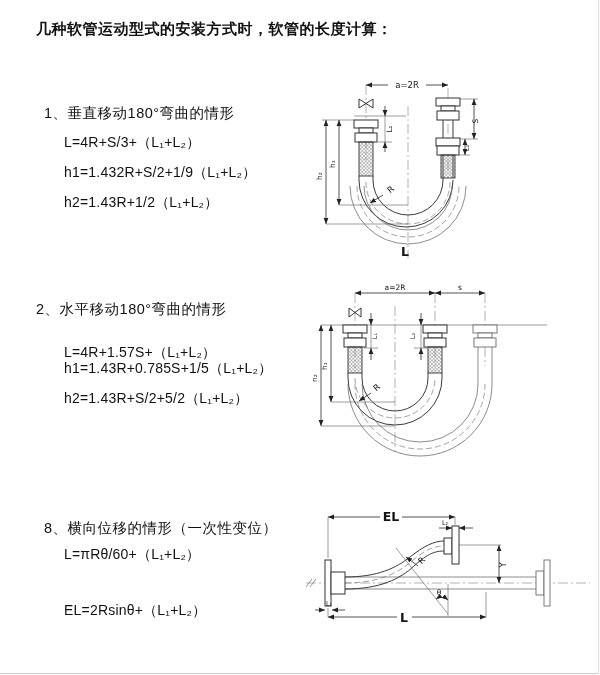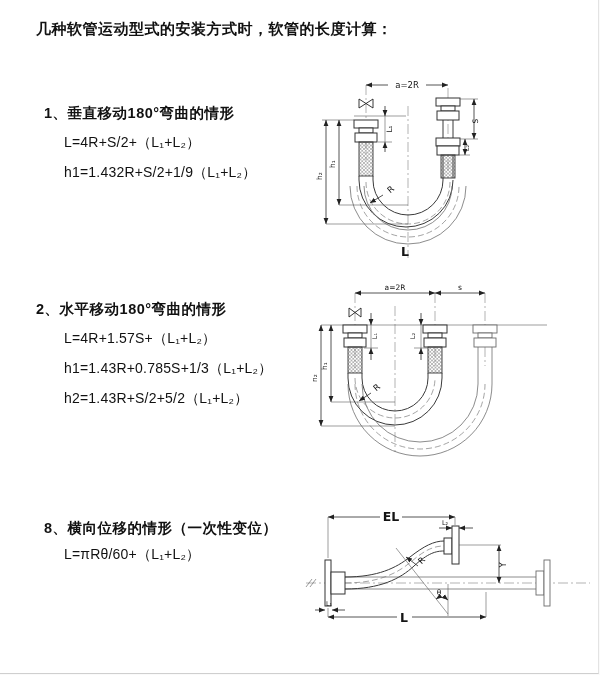--- a/index.html
+++ b/index.html
@@ -1,19 +1,19 @@
 <!DOCTYPE html>
 <html><head>
 <meta charset="utf-8">
 <style>
   html,body{margin:0;padding:0}
   body{width:600px;height:675px;background:#fafafa;font-family:"Liberation Sans","DejaVu Sans",sans-serif;color:#111}
   .page{position:absolute;left:0;top:0;width:598px;height:673px;background:#ffffff;border-right:1px solid #e3e3e3;border-bottom:1px solid #cfcfcf;overflow:hidden}
   .title{position:absolute;left:36px;top:20px;font-size:15px;font-weight:700;letter-spacing:.5px}
-  .heading{position:absolute;font-size:14.5px;font-weight:700;letter-spacing:.5px}
+  .heading{position:absolute;font-size:14.5px;font-weight:400;letter-spacing:.5px}
   .formula{position:absolute;font-size:14px;letter-spacing:.2px;font-weight:500}
   .diag{position:absolute}
   svg text{fill:#141414;font-family:"DejaVu Sans","Liberation Sans",sans-serif}
   .dl{font-size:7.5px}
   .dls{font-size:6.5px}
   .dlm{font-size:8.5px}
   .dlb{font-size:12.5px;font-weight:600}
   .cl{stroke:#949494;stroke-width:.7;stroke-dasharray:10 3 2 3;fill:none}
   .dim{stroke:#2a2a2a;stroke-width:.8;fill:none}
   .thin{stroke:#5a5a5a;stroke-width:.6;fill:none}
@@ -37,30 +37,32 @@
       </marker>
       <pattern id="braid" width="3.5" height="3.5" patternUnits="userSpaceOnUse">
         <path d="M0,3.5 L3.5,0 M0,0 L3.5,3.5" stroke="#777" stroke-width="0.5"></path>
       </pattern>
     </defs>
   </svg>
 
   <div class="title">几种软管运动型式的安装方式时，软管的长度计算：</div>
 
   <div class="heading" style="left:44px;top:104px">1、垂直移动180°弯曲的情形</div>
-  <div class="formula" style="left:64px;top:134px">L=4R+S/2+（L₁+L₂）</div>
+  <div class="formula" style="left:64px;top:134px">L=4R+S/3+（L₁+L₂）</div>
   <div class="formula" style="left:64px;top:164px">h1=1.432R+S/2+1/9（L₁+L₂）</div>
+  <div class="formula" style="left:64px;top:194px">h2=1.43R+1/2（L₁+L₂）</div>
 
   <div class="heading" style="left:36px;top:300px">2、水平移动180°弯曲的情形</div>
-  <div class="formula" style="left:64px;top:330px">L=4R+1.57S+（L₁+L₂）</div>
-  <div class="formula" style="left:64px;top:360px">h1=1.43R+0.785S+1/3（L₁+L₂）</div>
+  <div class="formula" style="left:64px;top:344px">L=4R+1.57S+（L₁+L₂）</div>
+  <div class="formula" style="left:64px;top:360px">h1=1.43R+0.785S+1/5（L₁+L₂）</div>
   <div class="formula" style="left:64px;top:390px">h2=1.43R+S/2+5/2（L₁+L₂）</div>
 
   <div class="heading" style="left:44px;top:519px">8、横向位移的情形（一次性变位）</div>
   <div class="formula" style="left:64px;top:546px">L=πRθ/60+（L₁+L₂）</div>
+  <div class="formula" style="left:64px;top:602px">EL=2Rsinθ+（L₁+L₂）</div>
 
   <svg class="diag" style="left:308px;top:72px" width="285" height="195" viewBox="0 0 285 195">
     <g>
       <path class="cl" d="M100,34 V186"></path>
       <path class="cl" d="M58,13 V88"></path>
       <path class="cl" d="M140,16 V100"></path>
     </g>
     <g>
       <path class="hose" d="M51,104 V108 M65,104 V108 M135,48 V108 M145,48 V106"></path>
       <path class="hose" d="M51,108 A47,47 0 0 0 145,108"></path>

